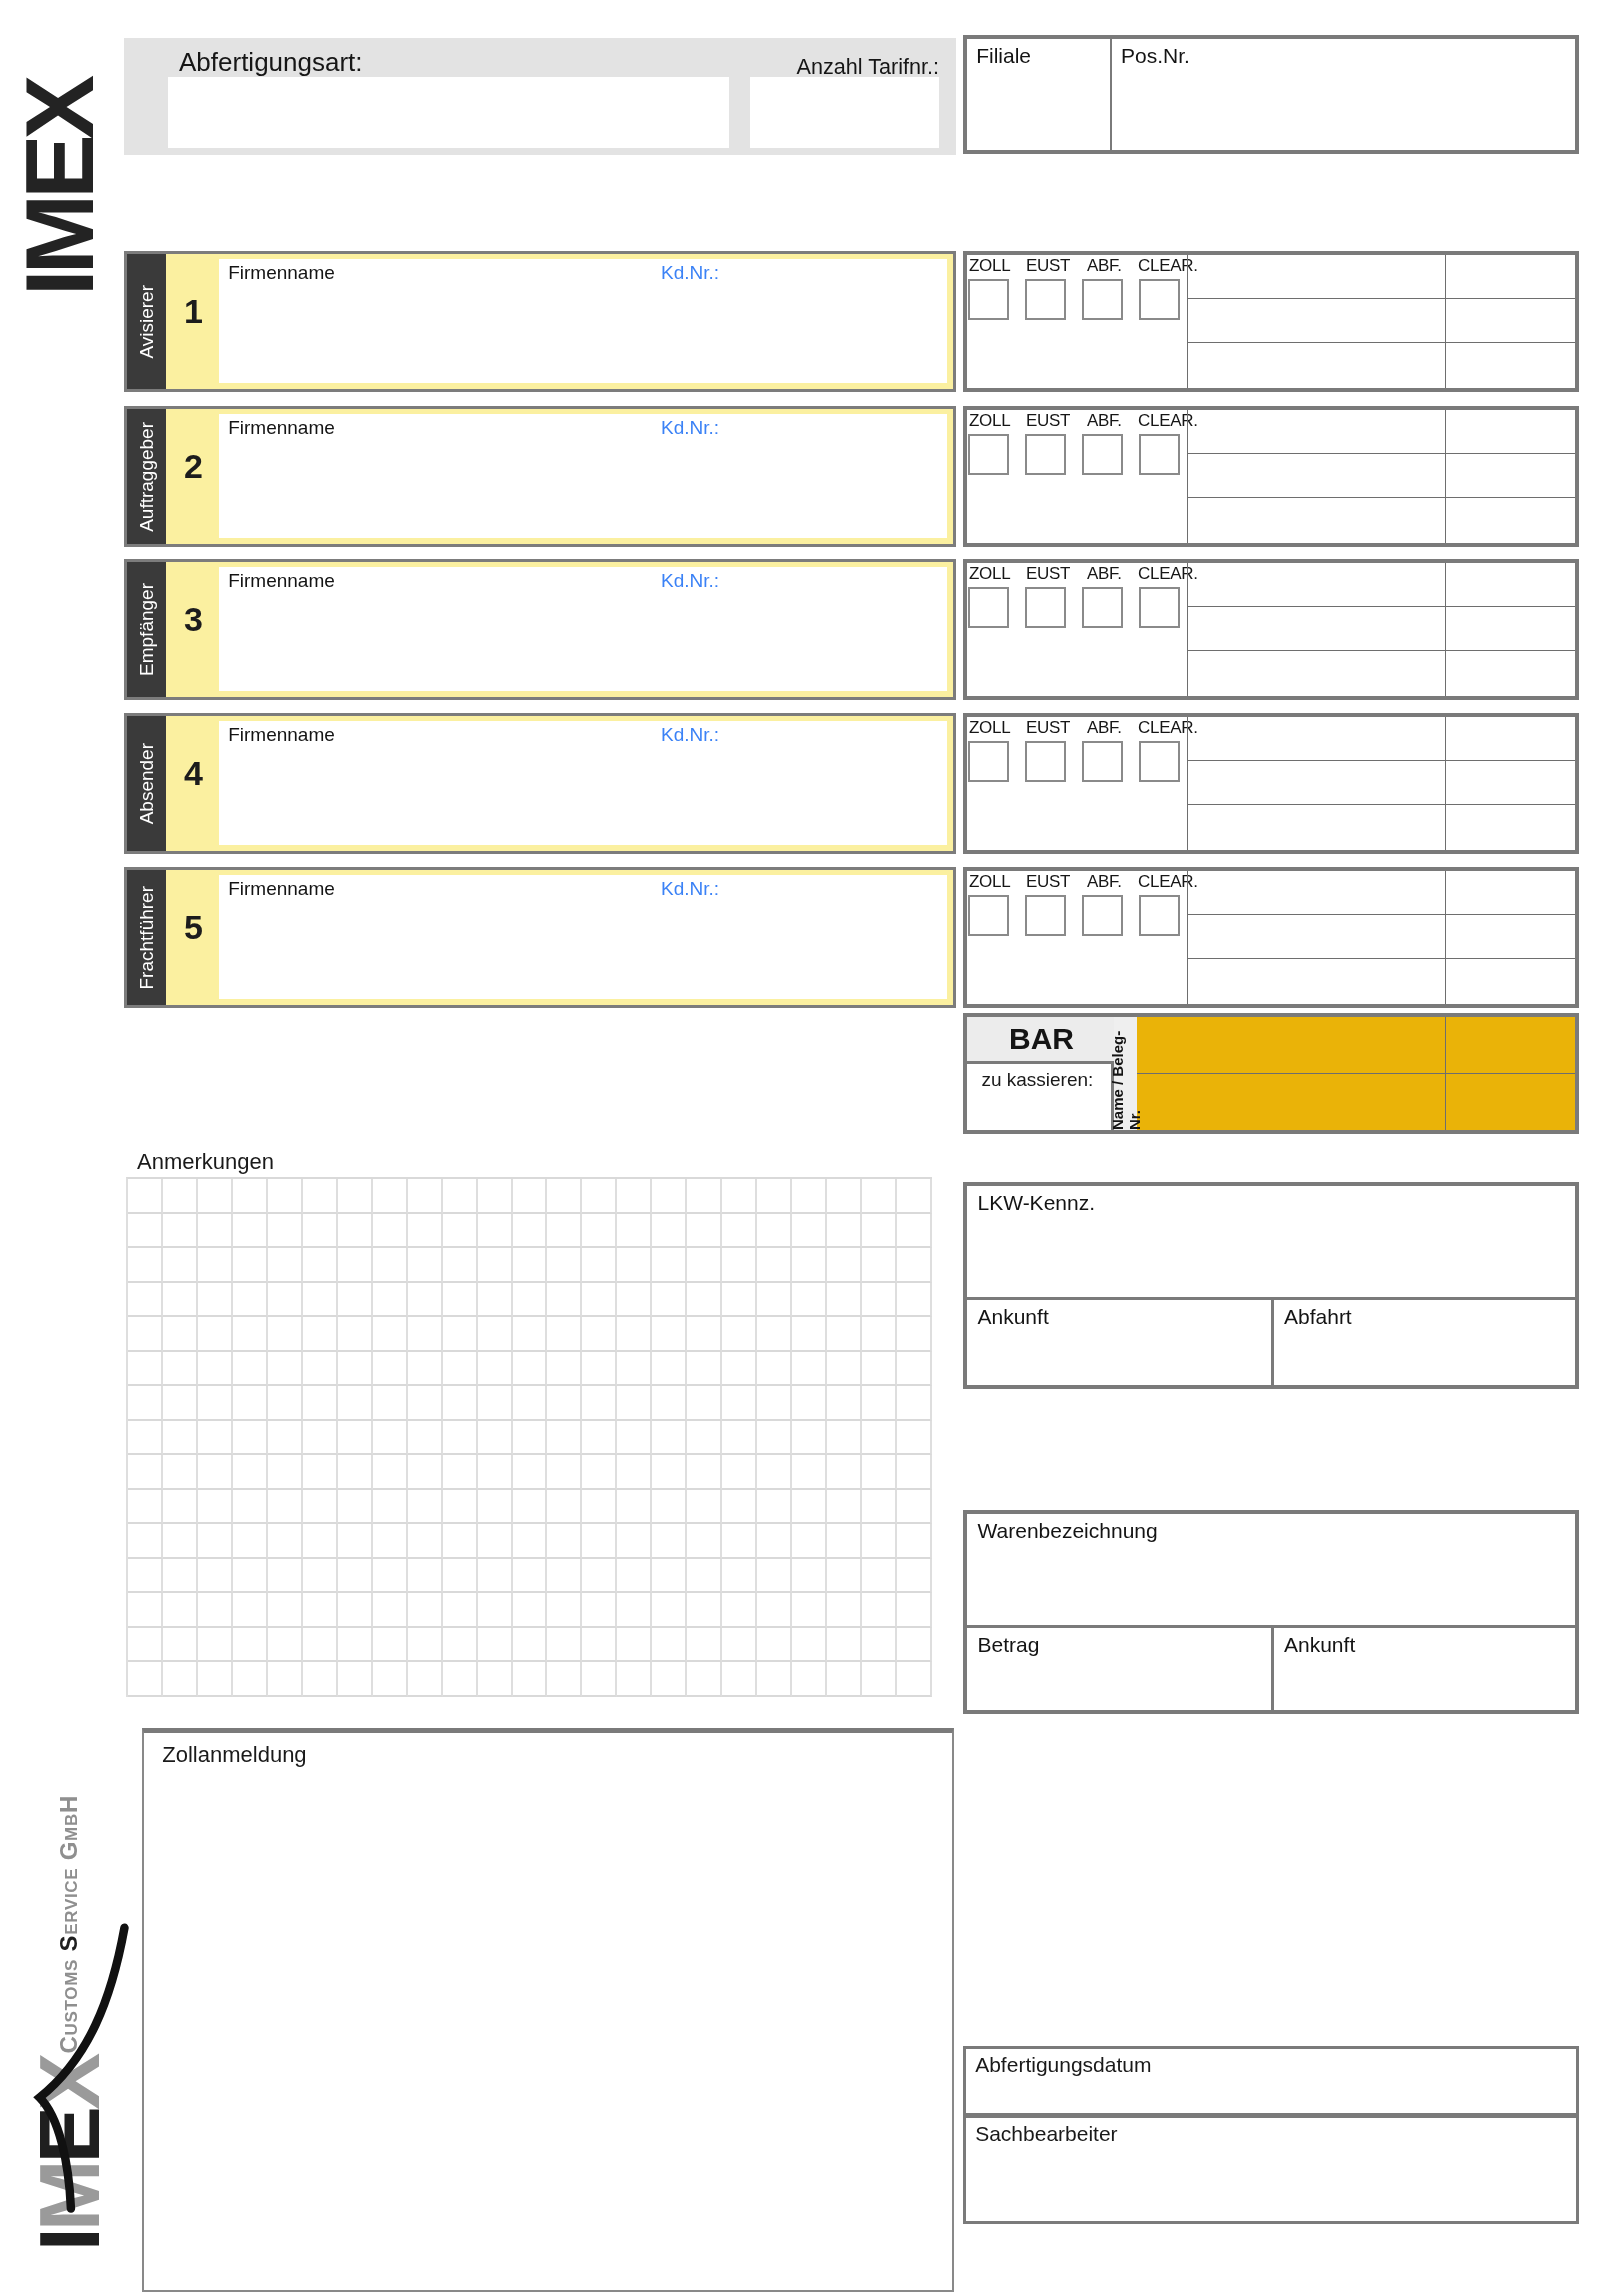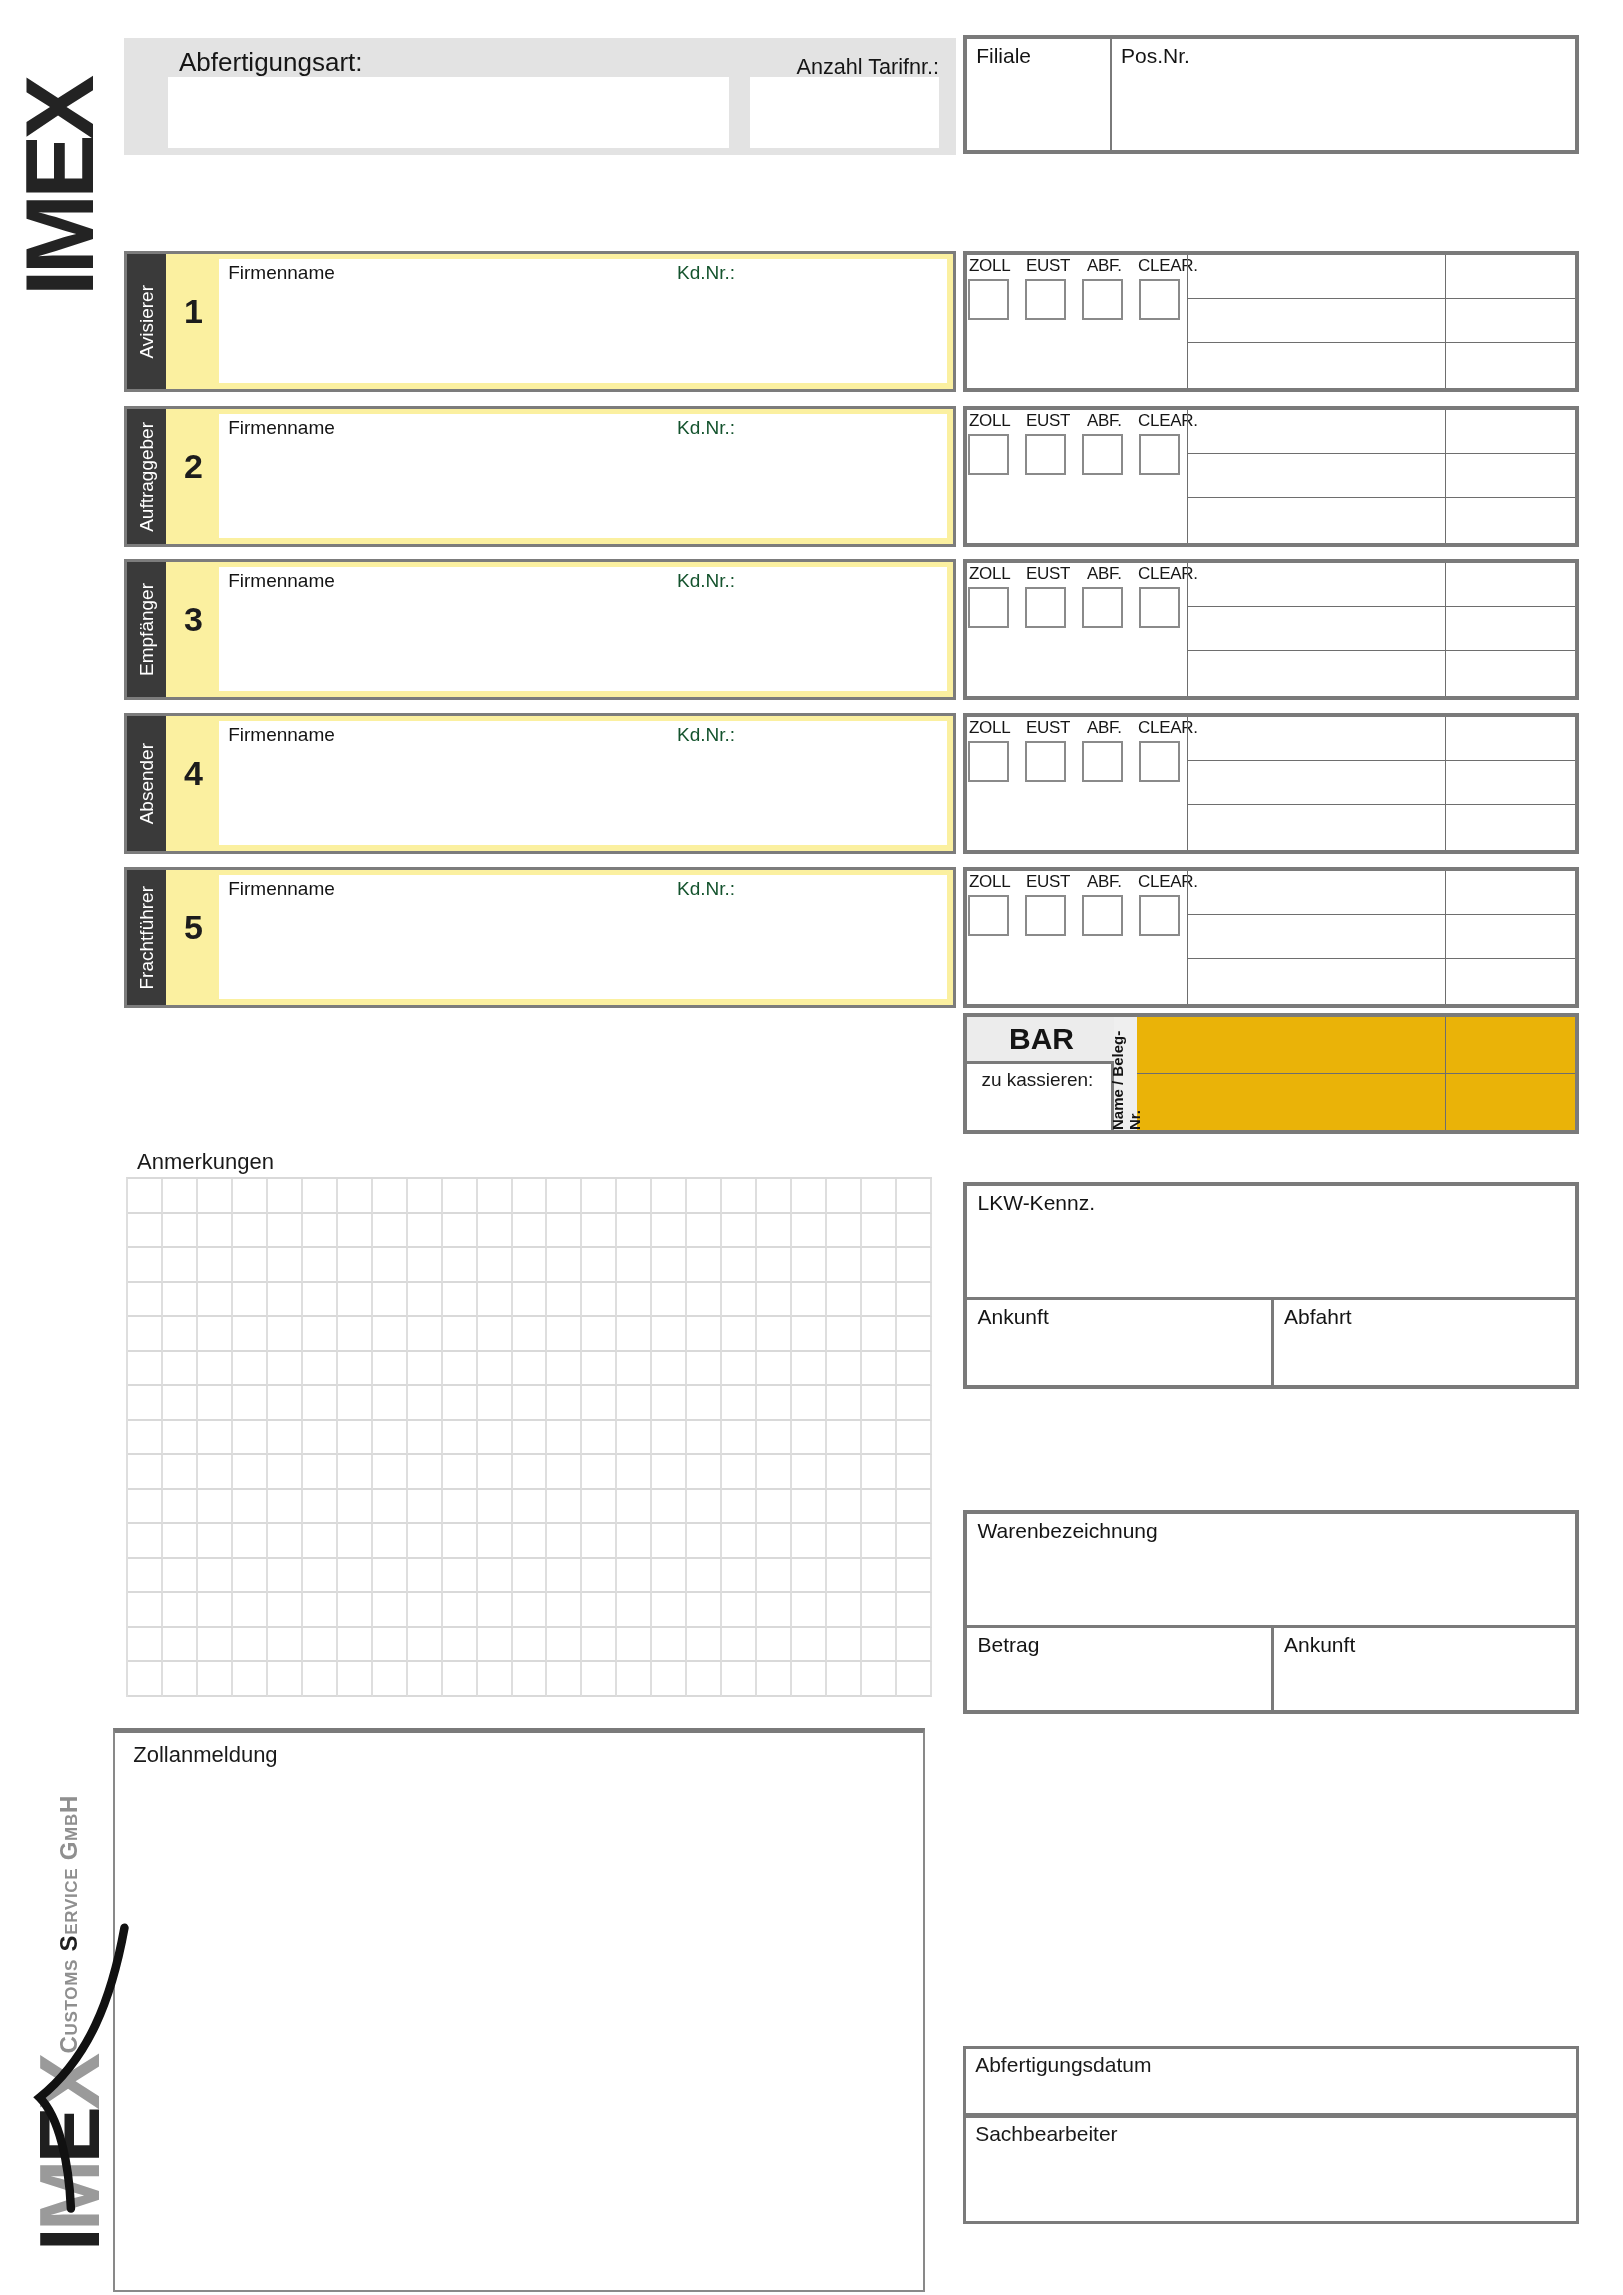--- a/index.html
+++ b/index.html
@@ -43,21 +43,21 @@
 
   
   .party{left:124px;width:832px;height:141px;border:3.9px solid #7c7c7c;background:#fbf0a0;}
   .party-strip{position:absolute;left:0;top:0;width:39px;height:100%;background:#3a3a3a;
                display:flex;align-items:center;justify-content:center;}
   .party-role{color:#ffffff;font-size:19px;}
   .party-number{position:absolute;left:41px;top:38px;width:51px;text-align:center;
                 font-size:34px;font-weight:700;color:#1c1c1c;}
   .party-white{position:absolute;left:92px;top:4.6px;width:728px;height:124px;background:#ffffff;}
   .flabel{position:absolute;left:9.2px;top:3.9px;font-size:19px;color:#141414;text-align:right;}
-  .klabel{position:absolute;left:458px;top:3.9px;font-size:19px;color:#14532d;}
+  .klabel{position:absolute;left:442px;top:3.9px;font-size:19px;color:#3b82f6;}
 
   
   .bar-block{left:963px;top:1013px;width:616px;height:121px;border:4.6px solid #7a7a7a;background:#eab308;}
   .bar-label-box{position:absolute;left:0;top:0;width:149px;height:44px;background:#ececec;
                  display:flex;align-items:center;justify-content:center;}
   .bar-label-box span{font-size:30px;font-weight:700;color:#141414;}
   .kassieren-box{position:absolute;left:0;top:44px;width:147px;bottom:0;background:#fff;
                  border-top:3.9px solid #7a7a7a;border-right:3.9px solid #7a7a7a;box-sizing:border-box;}
   .kassieren-box span{position:absolute;left:14.4px;top:5.2px;font-size:19px;}
   .name-strip{position:absolute;left:147px;top:0;bottom:0;width:23px;background:#efefef;
@@ -75,21 +75,21 @@
   
   .lkw-box{left:963px;top:1182px;width:616px;height:207px;}
   .ware-box{left:963px;top:1510px;width:616px;height:204px;}
   .split-h{position:absolute;left:0;right:0;top:111px;height:3.3px;background:#7a7a7a;}
   .split-v{position:absolute;left:304px;top:114px;bottom:0;width:2.6px;background:#7a7a7a;}
   .cell-label-tl{position:absolute;left:10.5px;top:5.2px;}
   .cell-label-bl{position:absolute;left:10.5px;top:119px;}
   .cell-label-br{position:absolute;left:317px;top:119px;}
 
   
-  .zoll-box{left:113px;top:1728px;width:812px;height:564px;background:#fff;
+  .zoll-box{left:142px;top:1728px;width:812px;height:564px;background:#fff;
             border-top:5.9px solid #7a7a7a;border-left:2.6px solid #898989;
             border-right:2.6px solid #898989;border-bottom:2.6px solid #898989;}
   .zoll-box span{position:absolute;left:18.3px;top:9.2px;font-size:22px;}
 
   
   .datum-box{left:963px;top:2046px;width:616px;height:70px;border:3.9px solid #7a7a7a;background:#fff;}
   .sach-box{left:963px;top:2115px;width:616px;height:109px;border:3.9px solid #7a7a7a;background:#fff;}
   .datum-box span,.sach-box span{position:absolute;left:9.2px;top:3.9px;font-size:21px;}
 
   

